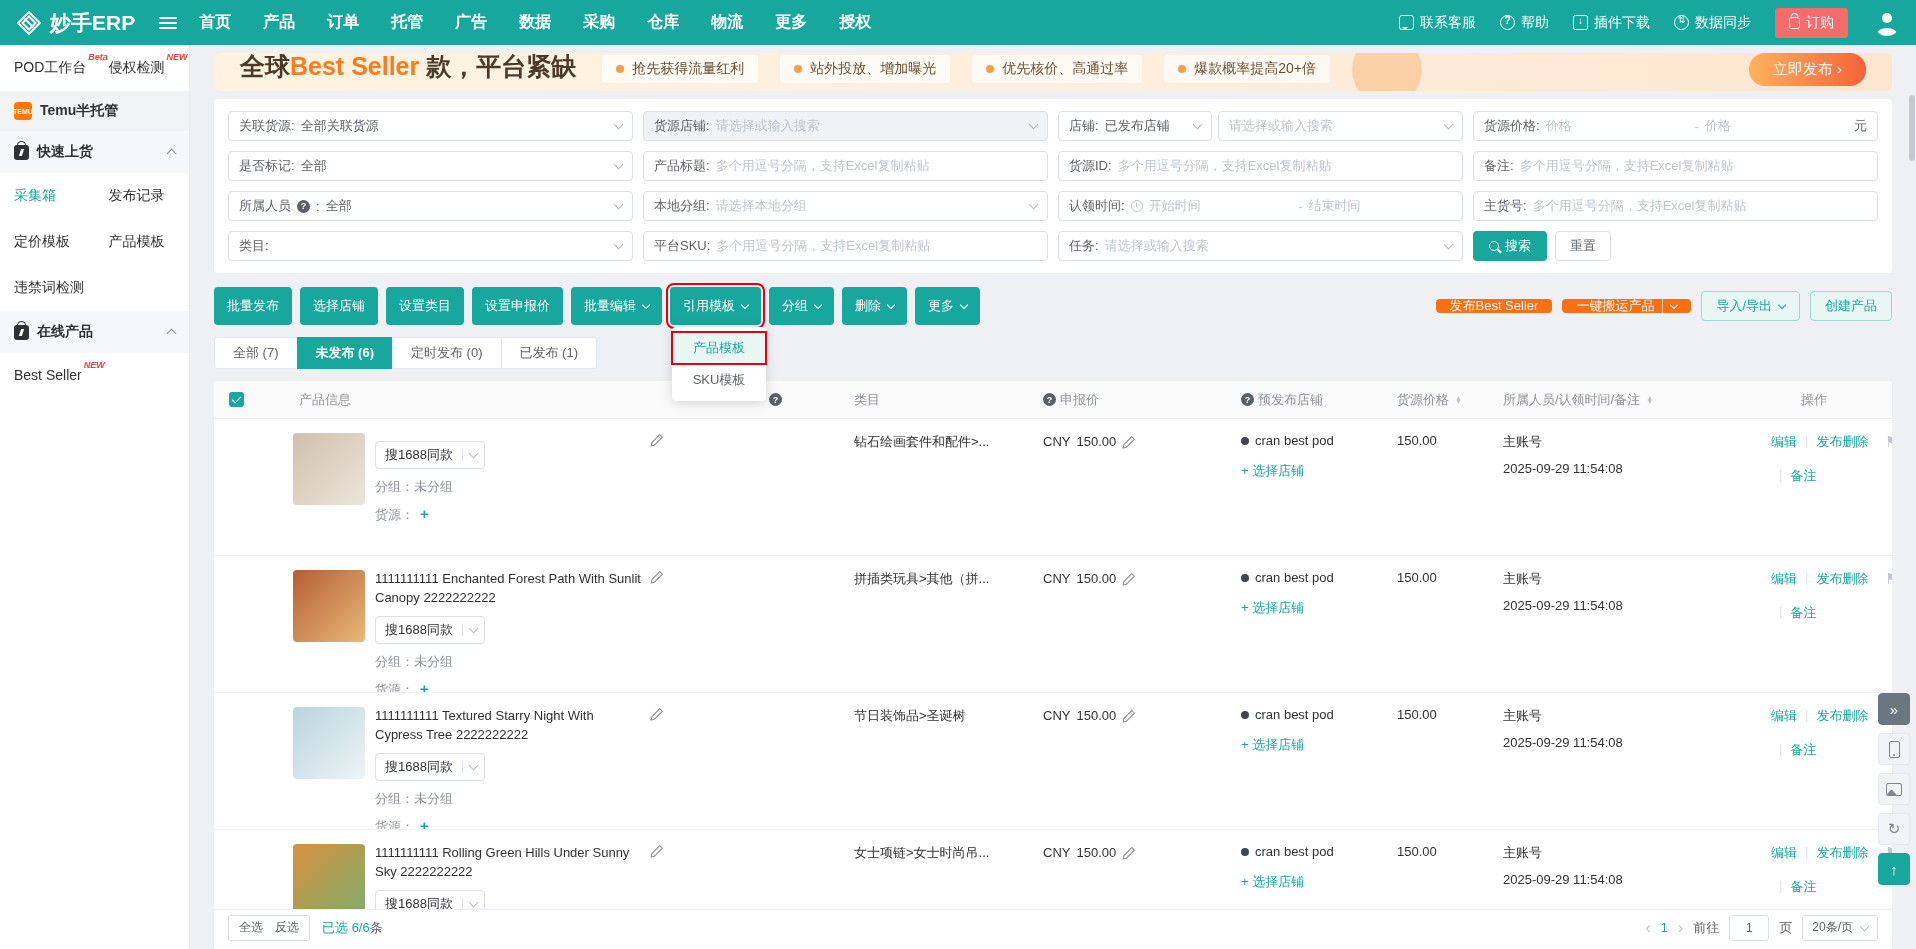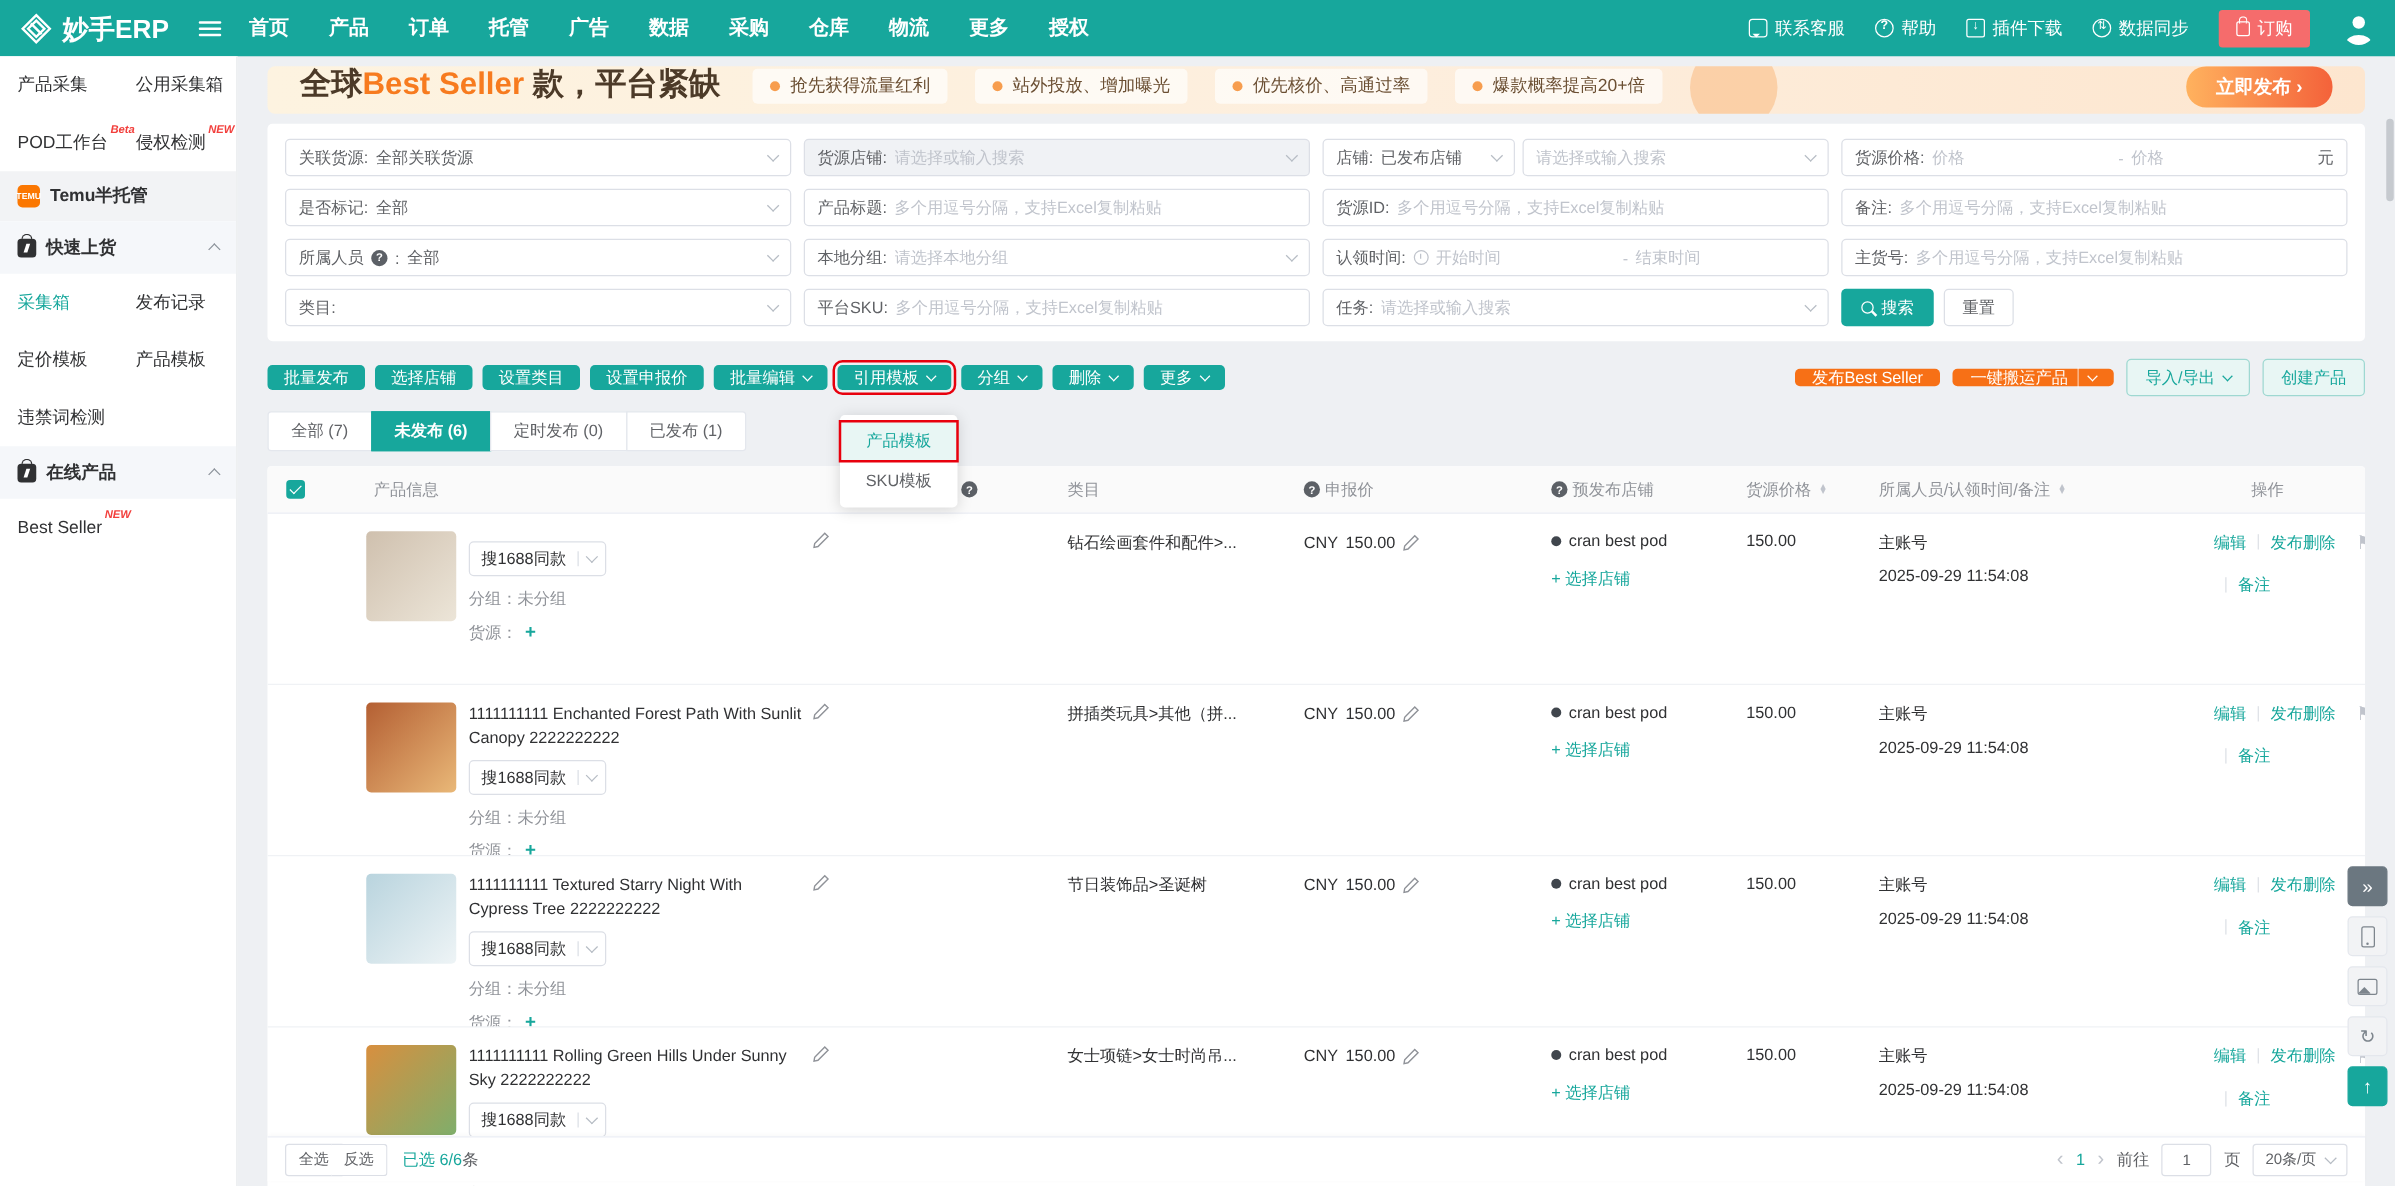--- a/index.html
+++ b/index.html
@@ -55,21 +55,21 @@
 
 
 .main{flex:1;position:relative;padding:8px 24px 0;overflow:hidden}
 
 
 .banner{height:38px;border-radius:6px;overflow:hidden;background:linear-gradient(90deg,#fdf3e0,#fdeedd 55%,#fde6cf);display:flex;align-items:center;gap:26px;padding:0 26px;position:relative}
 .banner-title{font-size:25px;font-weight:bold;color:#4c3a28;margin-top:-12px;white-space:nowrap}
 .banner-title .hl{color:#f77b1f}
 .banner-bullet{display:flex;align-items:center;gap:8px;background:rgba(255,255,255,.65);border-radius:4px;padding:5px 14px;color:#6b4f33;font-size:14px;margin-top:-6px;white-space:nowrap}
 .banner-bullet .dot{width:8px;height:8px;border-radius:50%;background:#f79d4e}
-.banner-cta{margin-left:auto;margin-top:-6px;background:linear-gradient(90deg,#ffb25e,#f4623a);color:#fff;font-weight:bold;font-size:15px;border-radius:16px;padding:7px 24px;cursor:pointer;white-space:nowrap}
+.banner-cta{margin-left:auto;margin-top:-6px;background:linear-gradient(90deg,#ffb25e,#f4623a);color:#fff;font-weight:normal;font-size:15px;border-radius:16px;padding:7px 24px;cursor:pointer;white-space:nowrap}
 .banner-blob{position:absolute;right:470px;top:-18px;width:70px;height:70px;border-radius:50%;background:rgba(247,157,78,.35)}
 
 
 .filter-card{background:#fff;border-radius:4px;margin-top:8px;padding:12px 14px;display:grid;grid-template-columns:repeat(4,1fr);gap:10px 10px}
 .f-cell{display:flex;gap:6px;min-width:0}
 .f-box{flex:1;height:30px;border:1px solid #dcdfe6;border-radius:4px;display:flex;align-items:center;padding:0 10px;gap:6px;background:#fff;min-width:0;cursor:pointer}
 .f-box.filled{background:#f0f2f5}
 .f-label{color:#606266;white-space:nowrap}
 .f-value{color:#606266;white-space:nowrap;overflow:hidden;text-overflow:ellipsis}
 .f-ph{color:#c0c4cc;white-space:nowrap;overflow:hidden;text-overflow:ellipsis;flex:1}
@@ -80,21 +80,21 @@
 .clock-ic::after{content:"";position:absolute;left:4px;top:2px;width:1.3px;height:4px;background:#c0c4cc}
 .help-ic{width:13px;height:13px;border-radius:50%;background:#5c6066;color:#fff;font-size:9px;font-weight:bold;display:inline-flex;align-items:center;justify-content:center;flex:none}
 .f-actions{display:flex;gap:8px;}
 .btn-search{height:30px;background:#17a79c;color:#fff;border:none;border-radius:4px;padding:0 16px;font-size:13px;display:flex;align-items:center;gap:6px;cursor:pointer}
 .mag{width:10px;height:10px;border:1.6px solid #fff;border-radius:50%;position:relative;display:inline-block}
 .mag::after{content:"";position:absolute;width:5px;height:1.6px;background:#fff;bottom:-2px;right:-4px;transform:rotate(45deg)}
 .btn-reset{height:30px;background:#fff;border:1px solid #dcdfe6;border-radius:4px;padding:0 14px;font-size:13px;color:#606266;cursor:pointer}
 
 
 .toolbar{display:flex;align-items:center;margin-top:14px;gap:8px}
-.tb-btn{height:20px;background:#17a79c;color:#fff;border:none;border-radius:4px;padding:0 13px;font-size:13px;display:flex;align-items:center;gap:7px;cursor:pointer;white-space:nowrap}
+.tb-btn{height:38px;background:#17a79c;color:#fff;border:none;border-radius:4px;padding:0 13px;font-size:13px;display:flex;align-items:center;gap:7px;cursor:pointer;white-space:nowrap}
 .tb-btn .chev{border-color:#fff;width:6px;height:6px}
 .annot{outline:2px solid #e8000d;outline-offset:2px}
 .dd-anchor{position:relative}
 .dropdown{position:absolute;top:40px;left:2px;width:94px;background:#fff;border-radius:4px;box-shadow:0 2px 12px rgba(0,0,0,.15);padding:5px 0;z-index:30}
 .dd-item{padding:7px 0;text-align:center;color:#606266;cursor:pointer}
 .dd-item.active{color:#17a79c;background:#e8f6f4}
 .dd-item.annot{outline-offset:-1px}
 .tb-right{margin-left:auto;display:flex;gap:10px;align-items:center}
 .btn-orange{height:14px;background:#f77016;color:#fff;border:none;border-radius:4px;padding:0 14px;font-size:13px;display:flex;align-items:center;gap:8px;cursor:pointer;white-space:nowrap}
 .btn-orange .split{width:1px;height:16px;background:rgba(255,255,255,.6)}
@@ -220,24 +220,20 @@
         <span>订购</span>
       </span>
       <span class="avatar"></span>
     </div>
 </div>
 
 <div class="layout">
 
   <div class="sidebar" id="sidebar">
       <div class="sb-links">
-        <div class="sb-link">产品采集</div>
-        <div class="sb-link">公用采集箱</div>
-      </div>
-      <div class="sb-links">
         <div class="sb-link">POD工作台<sup class="sb-badge">Beta</sup></div>
         <div class="sb-link">侵权检测<sup class="sb-badge">NEW</sup></div>
       </div>
       <div class="sb-app">
         <span class="temu-ic">TEMU</span>
         <span>Temu半托管</span>
       </div>
       <div class="sb-header">
         <span class="bag-ic"></span>
         <span>快速上货</span>

